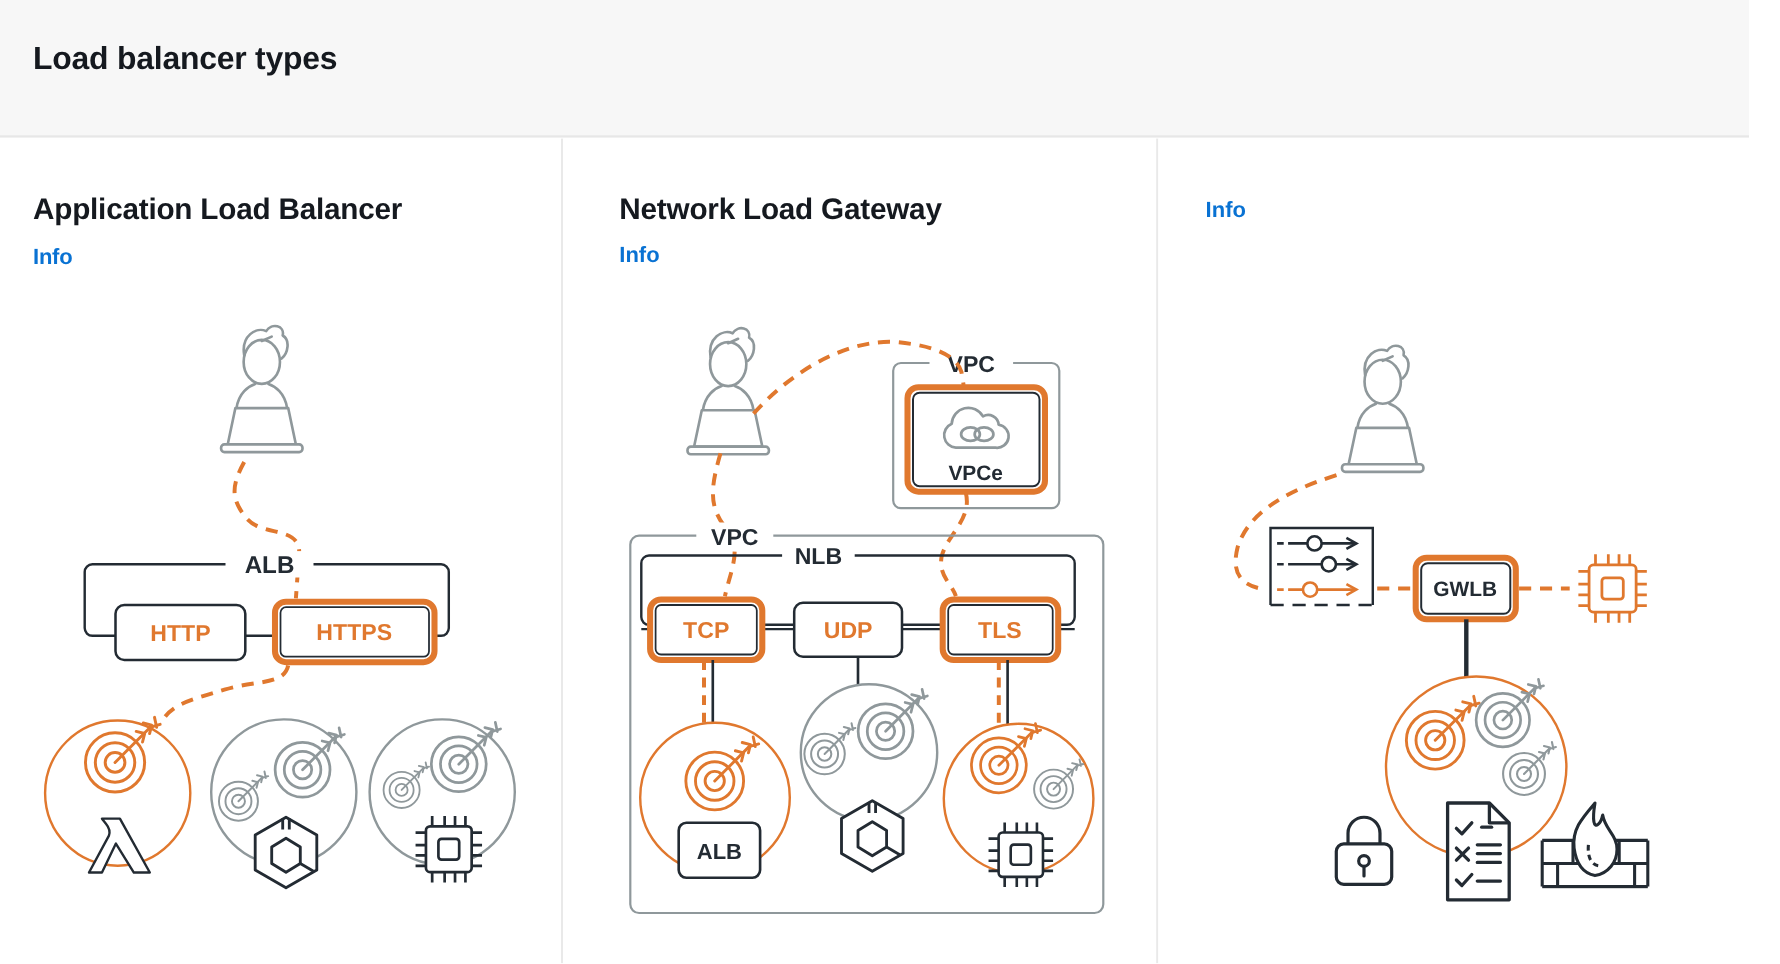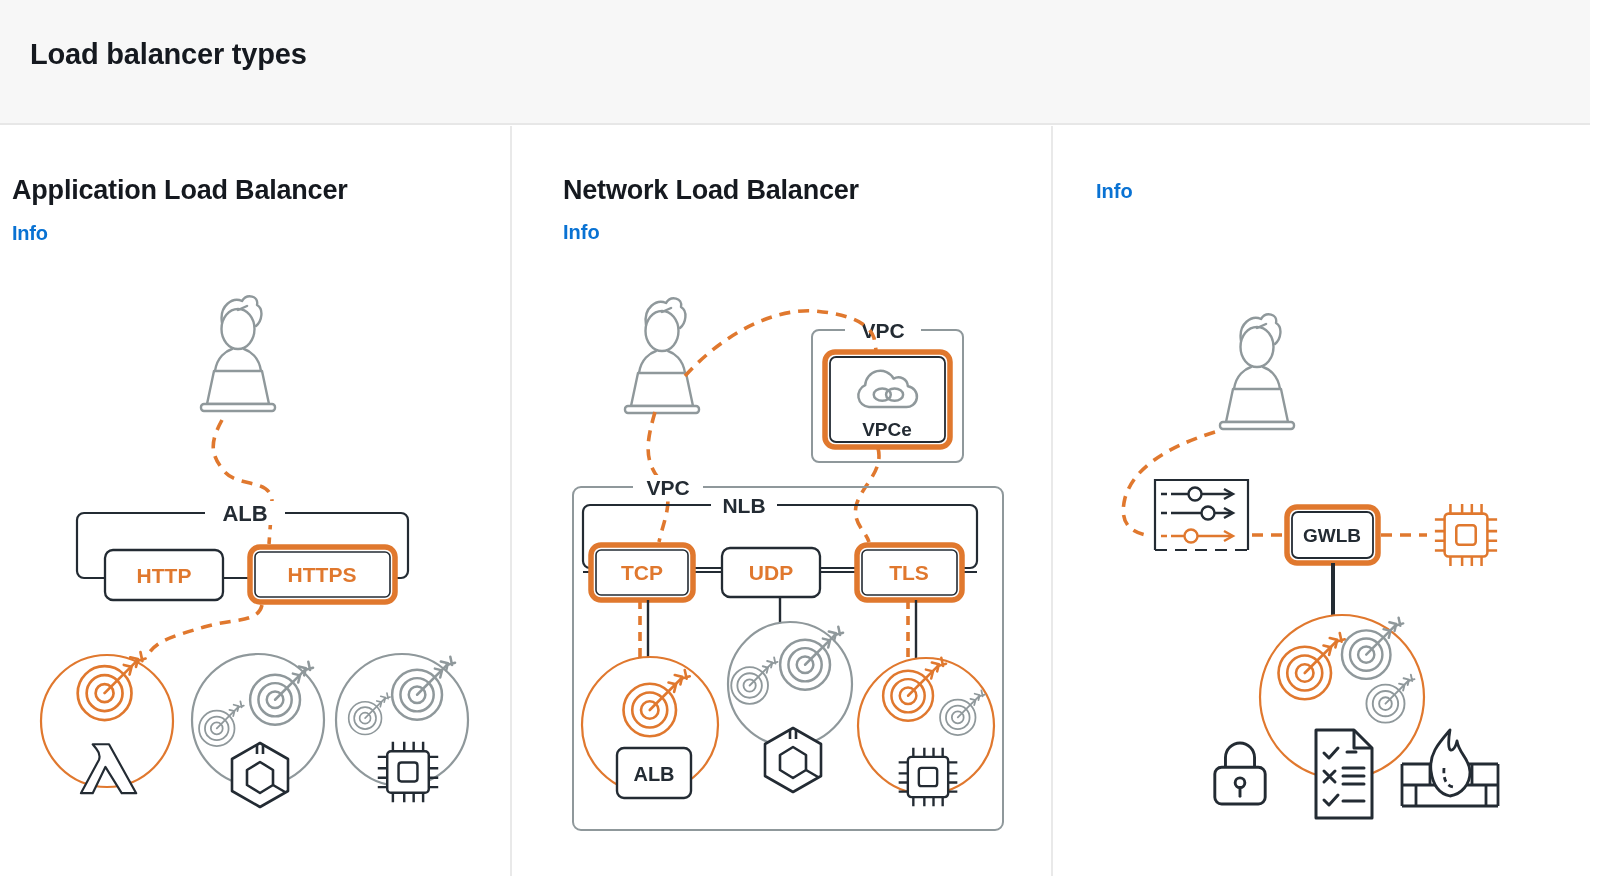--- a/index.html
+++ b/index.html
@@ -105,21 +105,21 @@
   </svg>
 
   <div class="page-header">
     <h1>Load balancer types</h1>
   </div>
 
   <div class="divider" style="left:510px"></div>
   <div class="divider" style="left:1051px"></div>
 
   <div class="card" style="left:0;width:510px">
-    <div class="title-wrap" style="left:12px;width:350px">
+    <div class="title-wrap" style="left:30px;width:350px">
       <h2><span>Application Load Balancer</span>&nbsp;
         <span class="info-link">Info</span></h2>
     </div>
     <svg class="diagram" style="left:0" width="517" height="596" viewBox="0 0 517 596">
 
       <use href="#sym-person" x="188" y="12" width="100" height="124" color="#8f989b"></use>
 
       <path d="M222 140 C210 162 210 174 224 191 C238 208 272 198 272 222 L269 264" fill="none" stroke="#e0782e" stroke-width="3.6" stroke-dasharray="11 8"></path>
 
       <rect x="77" y="233" width="331" height="65" rx="7" fill="none" stroke="#232b33" stroke-width="2.2"></rect>
@@ -146,21 +146,21 @@
 
       <circle cx="402" cy="440" r="66" fill="#fff" stroke="#8f989b" stroke-width="2.2"></circle>
       <use href="#sym-target" x="385" y="372" width="76" height="76" color="#8f989b"></use>
       <use href="#sym-target" x="344" y="410" width="50" height="50" color="#8f989b"></use>
       <use href="#sym-chip" x="374" y="458" width="68" height="68" color="#232b33"></use>
     </svg>
   </div>
 
   <div class="card" style="left:512px;width:539px">
     <div class="title-wrap" style="left:51px;width:470px">
-      <h2><span>Network Load Balancer</span></h2>
+      <h2><span>Network Load Gateway</span></h2>
       <div class="info-row"><span class="info-link">Info</span></div>
     </div>
     <svg class="diagram" style="left:5px" width="536" height="596" viewBox="0 0 536 596">
 
       <use href="#sym-person" x="95" y="14" width="100" height="124" color="#8f989b"></use>
 
       <rect x="295" y="50" width="151" height="132" rx="7" fill="none" stroke="#8f989b" stroke-width="2"></rect>
       <rect x="328" y="38" width="76" height="24" fill="#fff"></rect>
       <text x="366" y="58" text-anchor="middle" font-size="21" class="lbl-dark">VPC</text>
       <rect x="308" y="72" width="125" height="95" rx="10" fill="#fff" stroke="#e0782e" stroke-width="5.5"></rect>

